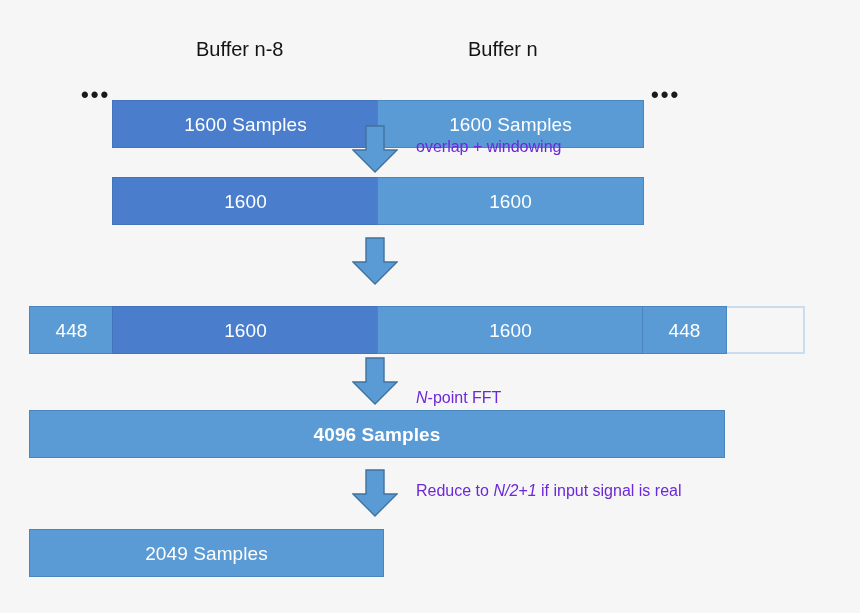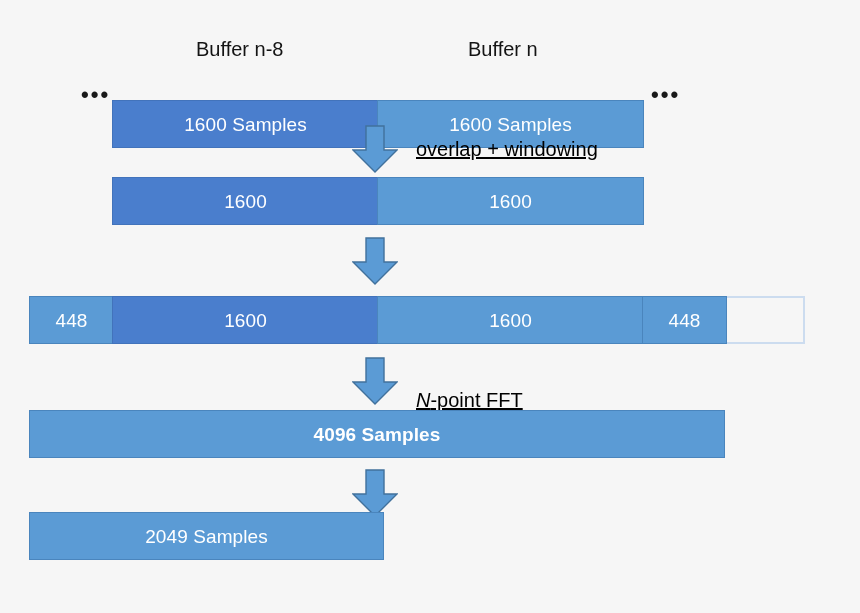--- a/index.html
+++ b/index.html
@@ -70,25 +70,24 @@
   
   .arrow {
     position: absolute;
     width: 46px;
     height: 48px;
   }
   .arrow svg { display: block; width: 100%; height: 100%; }
 
   .arrow-label {
     position: absolute;
-    font-size: 20px;
-    color: #000000;
+    font-size: 16px;
+    color: #6d28d9;
     white-space: nowrap;
     line-height: 1;
-    text-decoration: underline;
   }
   .arrow-label i { font-style: italic; }
 </style>
 </head>
 <body>
 
 <div class="canvas">
 
   <div class="caption" style="left:196px; top:39px;">Buffer n-8</div>
 
@@ -114,21 +113,21 @@
     <div class="seg dark" style="left:-2px;  top:-2px; width:267px; height:48px;">1600</div>
     <div class="seg light" style="left:263px; top:-2px; width:267px; height:48px;">1600</div>
   </div>
 
   <div class="arrow" style="left:352px; top:237px;">
     <svg viewBox="0 0 46 48" xmlns="http://www.w3.org/2000/svg">
       <polygon points="14,1 32,1 32,25 45,25 23,47 1,25 14,25" fill="#5b9bd5" stroke="#41719c" stroke-width="1.4"></polygon>
     </svg>
   </div>
 
-  <div class="barwrap" style="left:29px; top:296px; width:776px; height:48px;">
+  <div class="barwrap" style="left:29px; top:306px; width:776px; height:48px;">
     <div class="seg light" style="left:-2px;  top:-2px; width:85px;  height:48px;">448</div>
     <div class="seg dark" style="left:81px;  top:-2px; width:267px; height:48px;">1600</div>
     <div class="seg light" style="left:346px; top:-2px; width:267px; height:48px;">1600</div>
     <div class="seg light" style="left:611px; top:-2px; width:85px;  height:48px;">448</div>
   </div>
 
   <div class="arrow" style="left:352px; top:357px;">
     <svg viewBox="0 0 46 48" xmlns="http://www.w3.org/2000/svg">
       <polygon points="14,1 32,1 32,25 45,25 23,47 1,25 14,25" fill="#5b9bd5" stroke="#41719c" stroke-width="1.4"></polygon>
     </svg>
@@ -137,18 +136,19 @@
 
   <div class="barwrap" style="left:29px; top:410px; width:696px; height:48px;">
     <div class="seg light" style="left:-2px; top:-2px; width:696px; height:48px;font-weight:bold;">4096 Samples</div>
   </div>
 
   <div class="arrow" style="left:352px; top:469px;">
     <svg viewBox="0 0 46 48" xmlns="http://www.w3.org/2000/svg">
       <polygon points="14,1 32,1 32,25 45,25 23,47 1,25 14,25" fill="#5b9bd5" stroke="#41719c" stroke-width="1.4"></polygon>
     </svg>
   </div>
+  <div class="arrow-label" style="left:416px; top:483px;">Reduce to <i>N/2+1</i> if input signal is real</div>
 
-  <div class="barwrap" style="left:29px; top:512px; width:308px; height:48px;">
+  <div class="barwrap" style="left:29px; top:529px; width:308px; height:48px;">
     <div class="seg light" style="left:-2px; top:-2px; width:355px; height:48px;">2049 Samples</div>
   </div>
 
 </div>
 
 </body></html>

